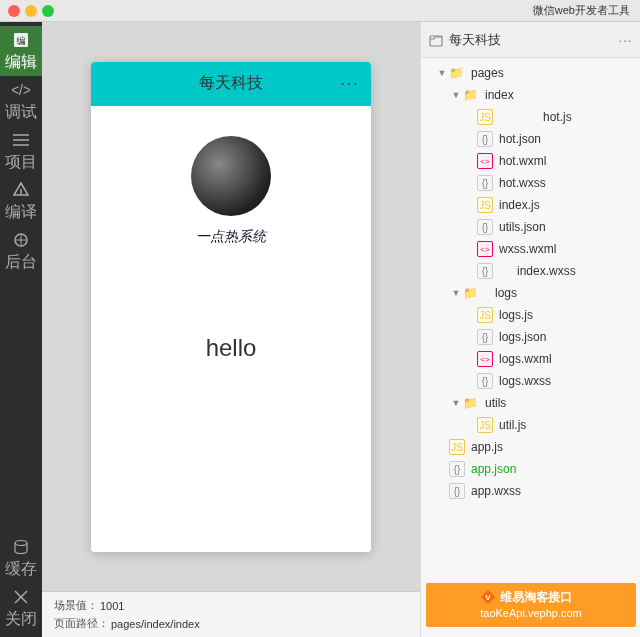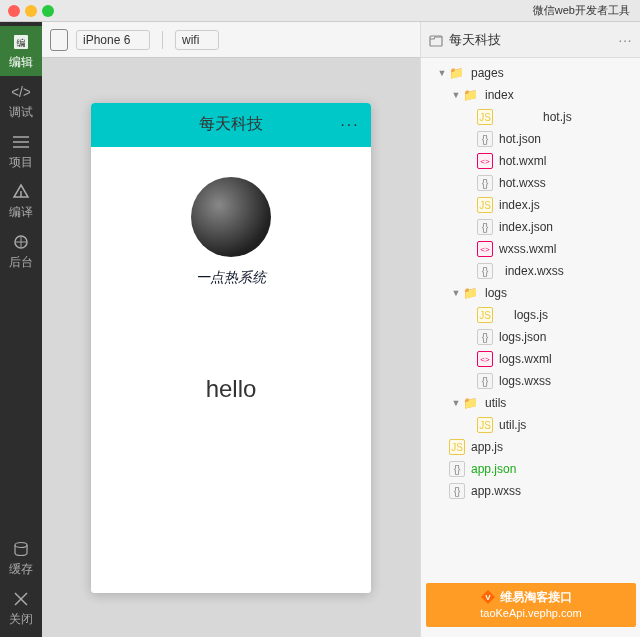--- a/index.html
+++ b/index.html
@@ -73,21 +73,21 @@
       background: #3a7d3a;
     }
     .sidebar-item .icon-shape {
       width: 20px;
       height: 20px;
       display: flex;
       align-items: center;
       justify-content: center;
     }
     .sidebar-item .label {
-      font-size: 12px;
+      font-size: 16px;
       color: #aaa;
       text-align: right;
     }
     .sidebar-item.active .label {
       color: #fff;
     }
     .sidebar-spacer { flex: 1; }
 
     
     #preview-area {
@@ -404,45 +404,47 @@
           <line x1="3" y1="3" x2="15" y2="15" stroke="#aaa" stroke-width="1.5"></line>
           <line x1="15" y1="3" x2="3" y2="15" stroke="#aaa" stroke-width="1.5"></line>
         </svg>
       </div>
       <span class="label">关闭</span>
     </div>
   </div>
 
   <div id="preview-area">
 
-    <div id="device-toolbar">
-      <div class="device-icon"></div>
-      <select class="device-select">
-        <option>iPhone 6</option>
-      </select>
-      <div class="toolbar-divider"></div>
-      <select class="wifi-select">
-        <option>wifi</option>
-      </select>
-    </div>
 
     <div id="phone-frame-container">
       <div id="phone-frame">
         <div id="phone-navbar">
           <span class="nav-title">每天科技</span>
           <span class="nav-dots">···</span>
         </div>
         <div id="phone-content">
           <div class="phone-avatar"></div>
           <div class="phone-subtitle">一点热系统</div>
           <div class="phone-hello">hello</div>
         </div>
       </div>
     </div>
 
+    <div id="bottom-bar">
+      <div class="bottom-row">
+        <div style="display:flex;gap:2px;align-items:center;">
+          <span class="bottom-label">场景值：</span>
+          <span class="bottom-value">1001</span>
+        </div>
+        <div style="display:flex;gap:2px;align-items:center;">
+          <span class="bottom-label">页面路径：</span>
+          <span class="bottom-value">pages/index/index</span>
+        </div>
+      </div>
+    </div>
   </div>
 
   <div id="file-panel">
     <div id="file-panel-header">
       <svg class="panel-header-icon" viewBox="0 0 14 14" fill="none">
         <rect x="1" y="3" width="12" height="10" rx="1" fill="none" stroke="#888" stroke-width="1.2"></rect>
         <path d="M1 6 L5 6 L6 4 L13 4" stroke="#888" stroke-width="1.2" fill="none"></path>
       </svg>
       <span class="panel-header-title">每天科技</span>
       <span class="panel-header-dots">···</span>
@@ -487,45 +489,45 @@
         <div class="tree-item">
           <span class="tree-indent" style="width:42px;display:inline-block;"></span>
           <span class="tree-arrow" style="width:14px;display:inline-block;"></span>
           <span class="tree-file-icon icon-js">JS</span>
           <span style="margin-left:2px;">index.js</span>
         </div>
         <div class="tree-item">
           <span class="tree-indent" style="width:42px;display:inline-block;"></span>
           <span class="tree-arrow" style="width:14px;display:inline-block;"></span>
           <span class="tree-file-icon icon-json">{}</span>
-          <span style="margin-left:2px;">index.json</span>
+          <span style="margin-left:2px;">utils.json</span>
         </div>
         <div class="tree-item">
           <span class="tree-indent" style="width:42px;display:inline-block;"></span>
           <span class="tree-arrow" style="width:14px;display:inline-block;"></span>
           <span class="tree-file-icon icon-wxml">&lt;&gt;</span>
           <span style="margin-left:2px;">wxss.wxml</span>
         </div>
         <div class="tree-item">
           <span class="tree-indent" style="width:42px;display:inline-block;"></span>
           <span class="tree-arrow" style="width:14px;display:inline-block;"></span>
           <span class="tree-file-icon icon-wxss">{}</span>
-          <span style="margin-left:8px;">index.wxss</span>
+          <span style="margin-left:20px;">index.wxss</span>
         </div>
         <div class="tree-item">
           <span class="tree-indent" style="width:28px;display:inline-block;"></span>
           <span class="tree-arrow" style="color:#888;font-size:9px;">▼</span>
           <span class="tree-file-icon icon-folder" style="font-size:12px;color:#888;">📁</span>
-          <span style="margin-left:2px;">logs</span>
+          <span style="margin-left:12px;">logs</span>
         </div>
         <div class="tree-item">
           <span class="tree-indent" style="width:42px;display:inline-block;"></span>
           <span class="tree-arrow" style="width:14px;display:inline-block;"></span>
           <span class="tree-file-icon icon-js">JS</span>
-          <span style="margin-left:17px;">logs.js</span>
+          <span style="margin-left:2px;">logs.js</span>
         </div>
         <div class="tree-item">
           <span class="tree-indent" style="width:42px;display:inline-block;"></span>
           <span class="tree-arrow" style="width:14px;display:inline-block;"></span>
           <span class="tree-file-icon icon-json">{}</span>
           <span style="margin-left:2px;">logs.json</span>
         </div>
         <div class="tree-item">
           <span class="tree-indent" style="width:42px;display:inline-block;"></span>
           <span class="tree-arrow" style="width:14px;display:inline-block;"></span>

